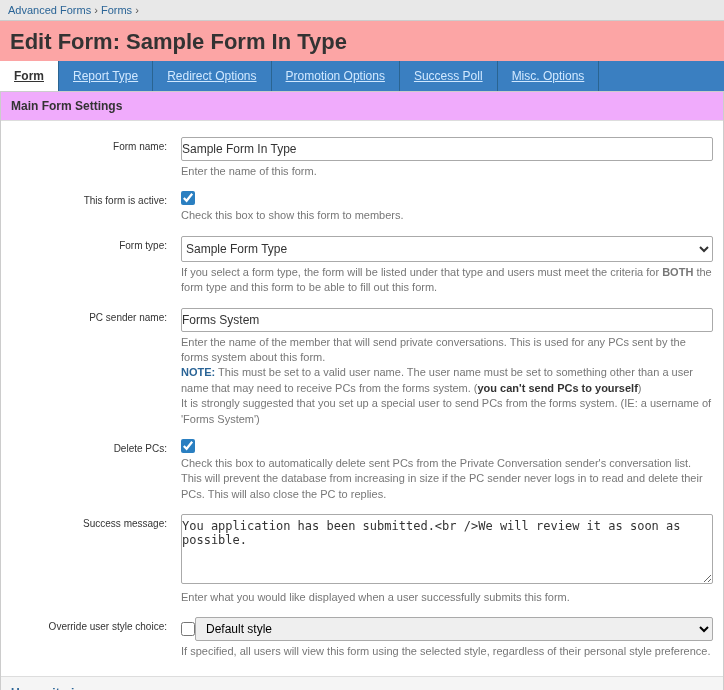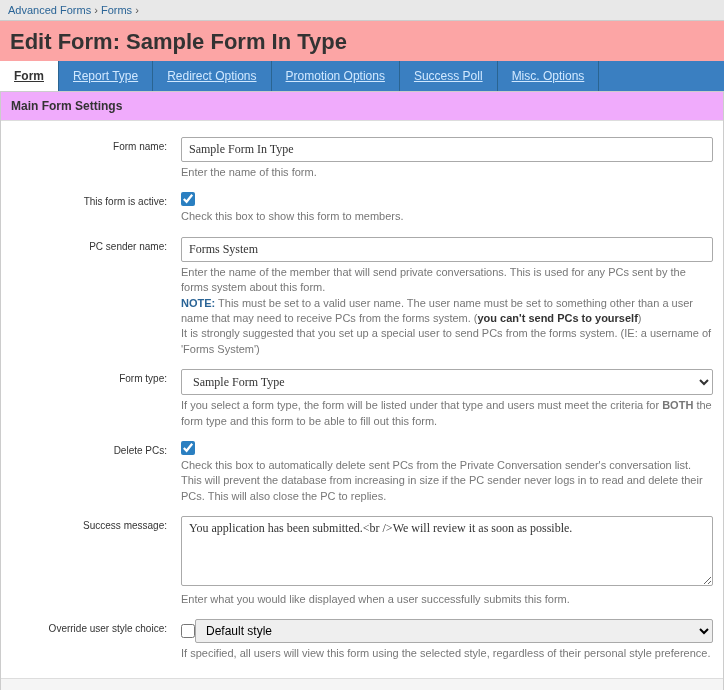--- a/index.html
+++ b/index.html
@@ -73,27 +73,26 @@
       padding-top: 4px;
       font-size: 10px;
       color: #333;
       font-weight: normal;
     }
     .form-control-area {
       flex: 1;
     }
     .form-input {
       width: 100%;
-      padding: 4px 7px;
+      padding: 4px 0;
       border: 1px solid #aaa;
       border-radius: 2px;
       font-size: 12px;
       color: #333;
       background: #fff;
-      font-family: Liberation Serif, serif;
     }
     .form-hint {
       font-size: 11px;
       color: #777;
       margin-top: 3px;
       line-height: 1.4;
     }
     .form-hint strong { font-weight: bold; }
     .form-hint .note-label { color: #2a6496; font-weight: bold; }
     .form-hint .warning { font-weight: bold; color: #333; }
@@ -191,44 +190,44 @@
       <div class="form-label">This form is active:</div>
       <div class="form-control-area">
         <div class="checkbox-wrap">
           <input type="checkbox" checked="" style="">
         </div>
         <div class="form-hint">Check this box to show this form to members.</div>
       </div>
     </div>
 
     <div class="form-row">
+      <div class="form-label">Form type:</div>
+      <div class="form-control-area">
+        <select class="form-input">
+          <option>Sample Form Type</option>
+        </select>
+        <div class="form-hint">
+          If you select a form type, the form will be listed under that type and users must meet the criteria for <strong>BOTH</strong> the form type and this form to be able to fill out this form.
+        </div>
+      </div>
+    </div>
+
+    <div class="form-row">
       <div class="form-label">PC sender name:</div>
       <div class="form-control-area">
         <input type="text" class="form-input" value="Forms System" style="">
         <div class="form-hint">
           Enter the name of the member that will send private conversations. This is used for any PCs sent by the forms system about this form.<br>
           <span class="note-label">NOTE:</span> This must be set to a valid user name. The user name must be set to something other than a user name that may need to receive PCs from the forms system. (<span class="warning">you can't send PCs to yourself</span>)<br>
           It is strongly suggested that you set up a special user to send PCs from the forms system. (IE: a username of 'Forms System')
         </div>
       </div>
     </div>
 
     <div class="form-row">
-      <div class="form-label">Form type:</div>
-      <div class="form-control-area">
-        <select class="form-input">
-          <option>Sample Form Type</option>
-        </select>
-        <div class="form-hint">
-          If you select a form type, the form will be listed under that type and users must meet the criteria for <strong>BOTH</strong> the form type and this form to be able to fill out this form.
-        </div>
-      </div>
-    </div>
-
-    <div class="form-row">
       <div class="form-label">Delete PCs:</div>
       <div class="form-control-area">
         <div class="checkbox-wrap">
           <input type="checkbox" checked="" style="">
         </div>
         <div class="form-hint">Check this box to automatically delete sent PCs from the Private Conversation sender's conversation list. This will prevent the database from increasing in size if the PC sender never logs in to read and delete their PCs. This will also close the PC to replies.</div>
       </div>
     </div>
 
     <div class="form-row">

